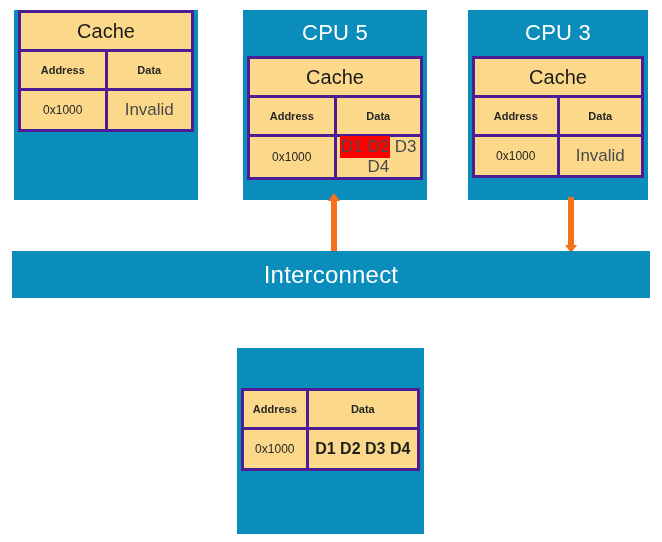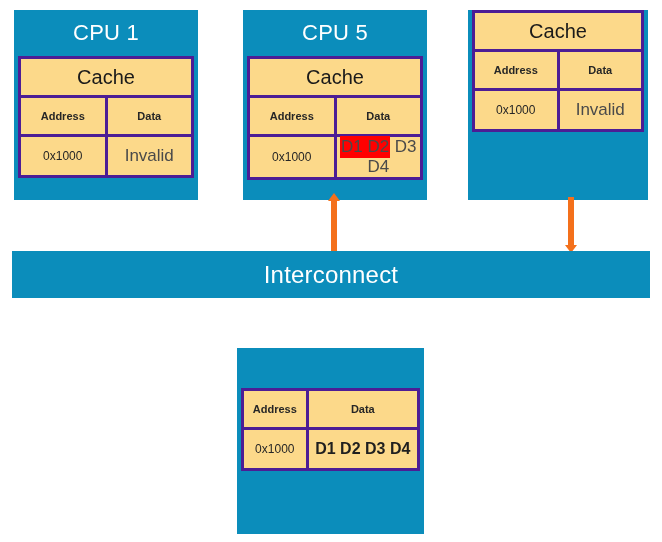--- a/index.html
+++ b/index.html
@@ -119,21 +119,20 @@
     border-left: 6px solid transparent;
     border-right: 6px solid transparent;
   }
   .arrow-up   { border-bottom: 8px solid #f4701b; }
   .arrow-down { border-top: 8px solid #f4701b; }
 </style>
 </head>
 <body>
 
 <div class="cpu-block" style="left:14px; top:10px; width:184px; height:190px;">
-  <div class="cpu-header">CPU 1</div>
   <table class="cache-table">
     <tbody>
         <tr>
       <td class="cache-title-cell" colspan="2">Cache</td>
     </tr>
     <tr>
       <td class="col-head-cell" style="width:35%">Address</td>
       <td class="col-head-cell">Data</td>
     </tr>
     <tr>
@@ -157,20 +156,21 @@
     </tr>
     <tr>
       <td class="addr-cell">0x1000</td>
       <td class="data-cell"><span class="hl">D1 D2</span><span> D3 D4</span></td>
     </tr>
   </tbody>
     </table>
 </div>
 
 <div class="cpu-block" style="left:468px; top:10px; width:180px; height:190px;">
+  <div class="cpu-header">CPU 3</div>
   <table class="cache-table">
     <tbody>
         <tr>
       <td class="cache-title-cell" colspan="2">Cache</td>
     </tr>
     <tr>
       <td class="col-head-cell" style="width:35%">Address</td>
       <td class="col-head-cell">Data</td>
     </tr>
     <tr>

